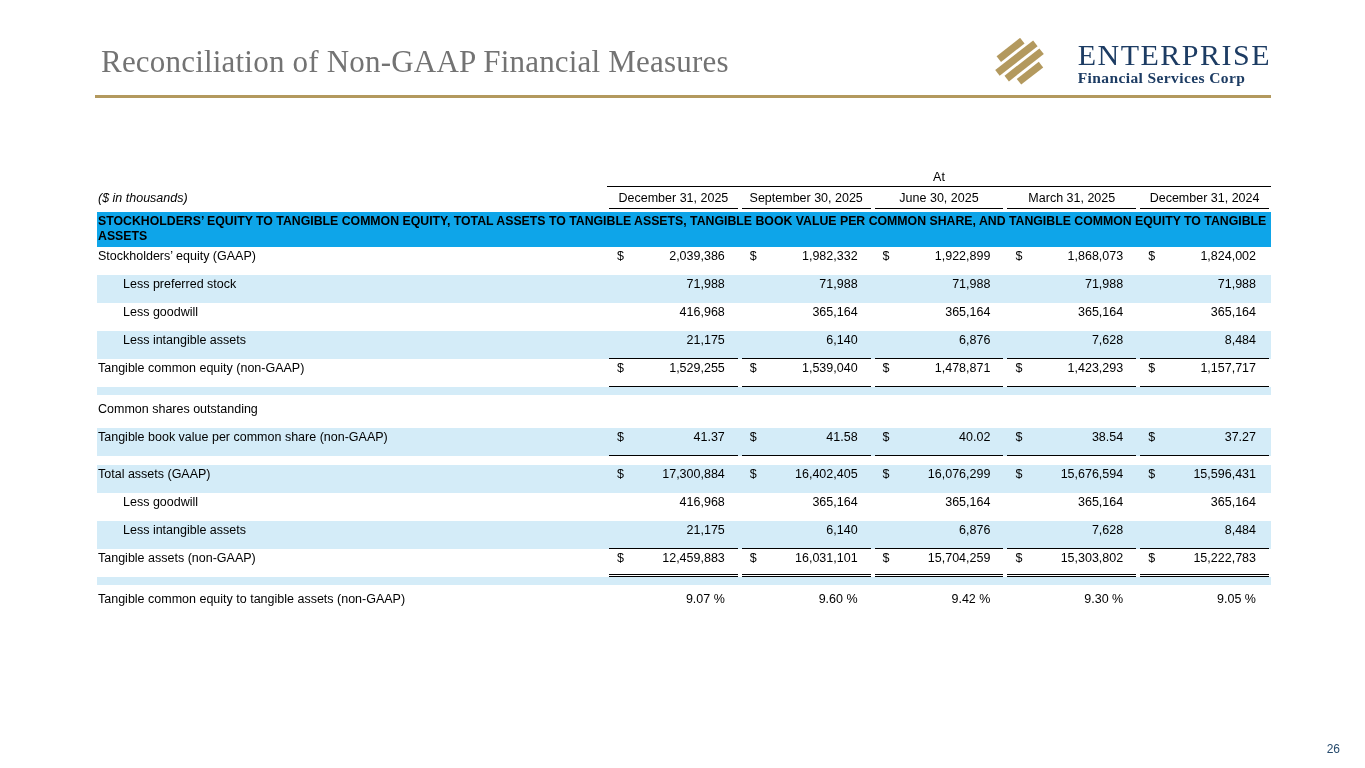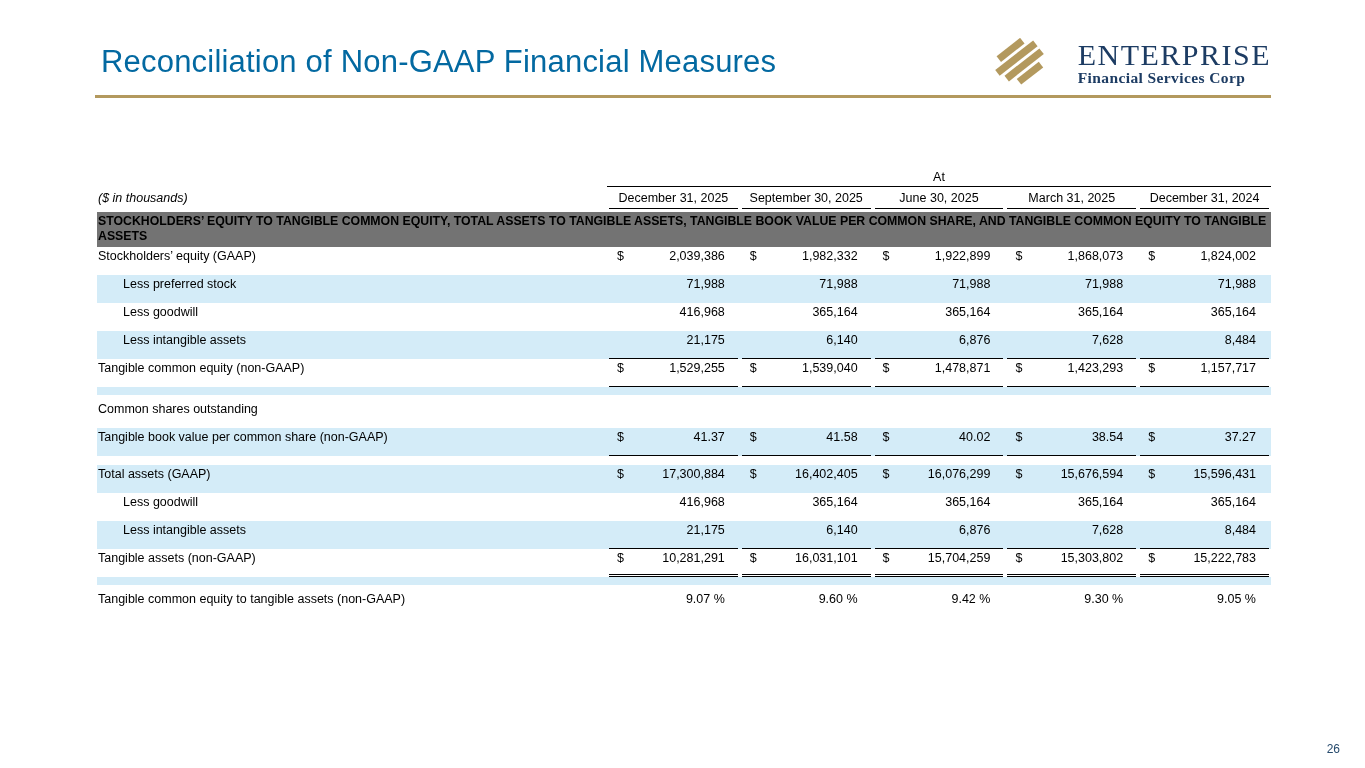--- a/index.html
+++ b/index.html
@@ -4,22 +4,22 @@
 <style>
   * { box-sizing: border-box; margin: 0; padding: 0; }
   html, body { width: 1365px; height: 768px; background: #ffffff; overflow: hidden; }
   body { font-family: "Liberation Sans", sans-serif; color: #000; position: relative; }
 
   .slide { position: absolute; inset: 0; background: #ffffff; }
 
   
   .title {
     position: absolute; left: 101px; top: 44px;
-    font-family: Liberation Sans, sans-serif;
-    font-size: 31px; font-weight: 400; color: #0369a1;
+    font-family: Liberation Serif, serif;
+    font-size: 31px; font-weight: 400; color: #737373;
     letter-spacing: 0.2px;
   }
   .rule-gold {
     position: absolute; left: 95px; top: 95px; width: 1176px; height: 3px;
     background: #b3995e;
   }
   .logo {
     position: absolute; top: 38px; right: 94px;
     display: flex; align-items: center; gap: 28px;
   }
@@ -40,21 +40,21 @@
     display: flex; align-items: flex-end; padding: 0 0 2px 1px;
   }
   .hdr-cols { display: flex; flex: 1; border-top: 1.5px solid #000; }
   .hdr-cell {
     flex: 1; text-align: center; margin: 0 2px;
     padding: 2px 0 1px; border-bottom: 1.5px solid #000;
     white-space: nowrap;
   }
 
   .section {
-    margin-top: 3px; background: #737373; font-weight: bold;
+    margin-top: 3px; background: #0ea5e9; font-weight: bold;
     font-size: 12.3px; line-height: 15px; padding: 2px 3px 3px 1px;
   }
   .row { display: flex; height: 28px; }
   .row.stripe { background: #d4ecf8; }
   .lbl { width: 510px; padding-left: 1px; white-space: nowrap; }
   .lbl.indent { padding-left: 26px; }
   .cells { display: flex; flex: 1; }
   .cell {
     flex: 1; display: flex; justify-content: space-between;
     padding: 0 13px 0 8px; margin: 0 2px; white-space: nowrap;
@@ -337,21 +337,21 @@
               <div class="cur"></div>
               <div class="val">8,484</div>
             </div>
           </div>
         </div>
         <div class="row ">
           <div class="lbl">Tangible assets (non-GAAP)</div>
           <div class="cells">
             <div class="cell rule-d">
               <div class="cur">$</div>
-              <div class="val">10,281,291</div>
+              <div class="val">12,459,883</div>
             </div>
             <div class="cell rule-d">
               <div class="cur">$</div>
               <div class="val">16,031,101</div>
             </div>
             <div class="cell rule-d">
               <div class="cur">$</div>
               <div class="val">15,704,259</div>
             </div>
             <div class="cell rule-d">

